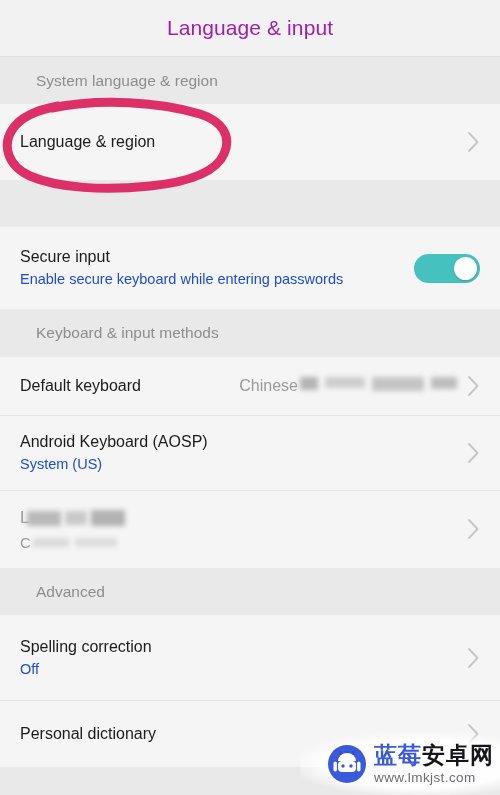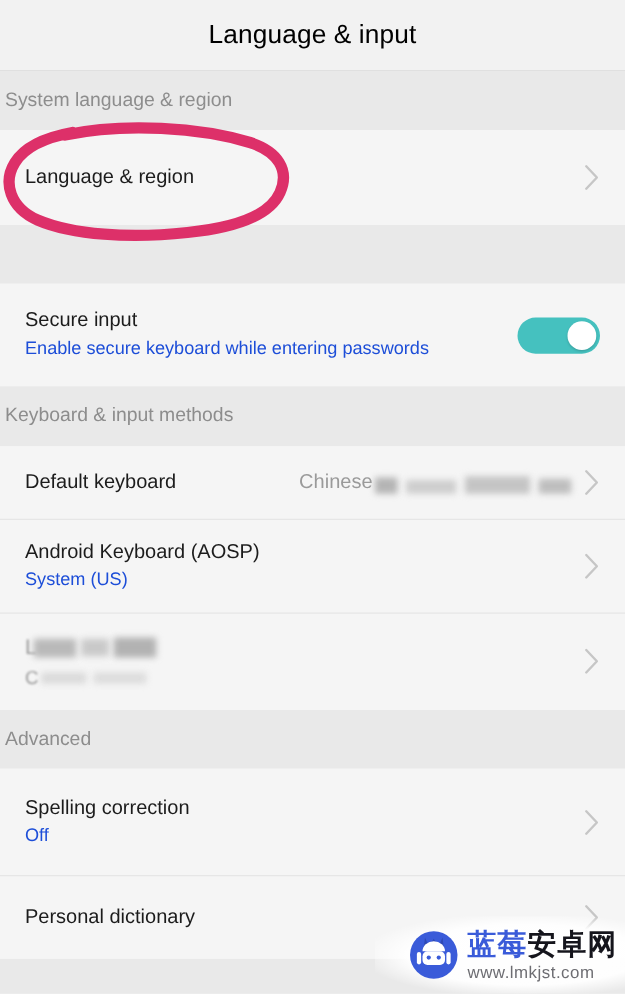--- a/index.html
+++ b/index.html
@@ -28,28 +28,28 @@
   .titlebar {
     height: 57px;
     background: #f2f2f2;
     display: flex;
     align-items: center;
     justify-content: center;
     border-bottom: 1px solid #e0e0e0;
   }
   .titlebar-text {
     font-size: 21px;
-    color: #000000;
+    color: #a21caf;
     letter-spacing: 0.1px;
   }
 
   
   .section-header {
     background: #e9e9e9;
-    padding: 0 4px;
+    padding: 0 36px;
     display: flex;
     align-items: center;
     color: #8d8d8d;
     font-size: 15.5px;
   }
   .sh-sys  { height: 47px; }
   .sh-kbd  { height: 48px; }
   .sh-adv  { height: 47px; }
 
   
@@ -134,21 +134,21 @@
 
   
   .redact {
     display: inline-block;
     vertical-align: middle;
     border-radius: 1px;
     filter: blur(2.4px);
   }
   .redact-row {
     display: flex;
-    align-items: flex-end;
+    align-items: flex-start;
     gap: 7px;
   }
 
   
   .blurred-title {
     display: flex;
     align-items: center;
     gap: 4px;
     height: 19px;
   }

